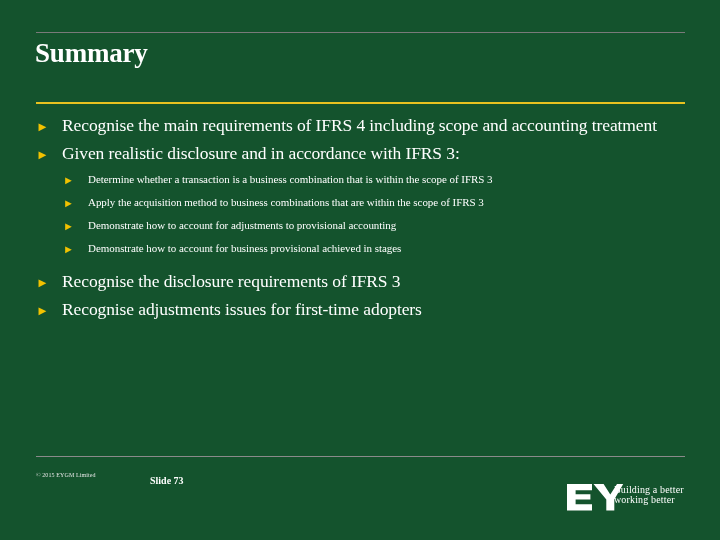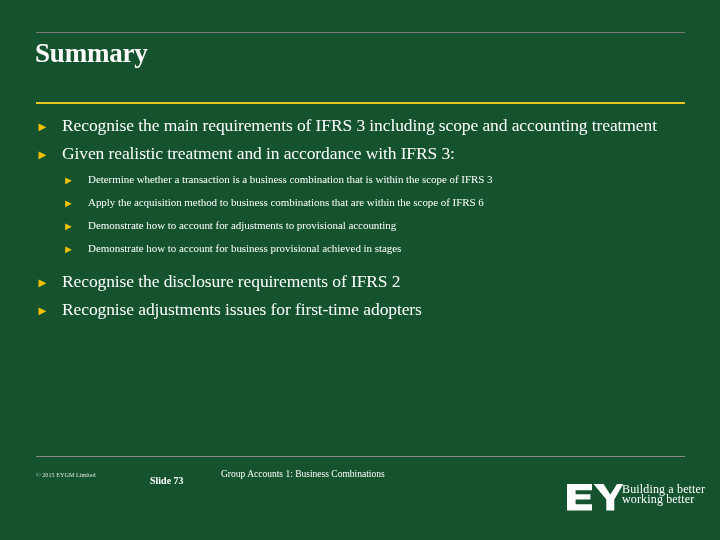--- a/index.html
+++ b/index.html
@@ -158,23 +158,23 @@
     width: 130px;
     height: 34px;
   }
   .ey-mark {
     position: absolute;
     left: 0;
     top: 0;
   }
   .ey-tagline {
     position: absolute;
-    left: 56px;
+    left: 48px;
     top: 4px;
-    font-size: 12px;
+    font-size: 10px;
     line-height: 9.5px;
     color: #ffffff;
     letter-spacing: 0.15px;
     font-weight: normal;
     white-space: nowrap;
   }
 </style>
 </head>
 <body>
 
@@ -183,72 +183,71 @@
   <div class="rule-top"></div>
 
   <div class="slide-title">Summary</div>
 
   <div class="rule-gold"></div>
 
   <div class="body">
 
     <div class="bullet lvl1">
       <span class="bullet-marker">►</span>
-      <span class="bullet-text">Recognise the main requirements of IFRS 3 including scope and accounting treatment</span>
-    </div>
-
-    <div class="bullet lvl1">
-      <span class="bullet-marker">►</span>
-      <span class="bullet-text">Given realistic treatment and in accordance with IFRS 3:</span>
+      <span class="bullet-text">Recognise the main requirements of IFRS 4 including scope and accounting treatment</span>
+    </div>
+
+    <div class="bullet lvl1">
+      <span class="bullet-marker">►</span>
+      <span class="bullet-text">Given realistic disclosure and in accordance with IFRS 3:</span>
     </div>
 
     <div class="lvl2wrap">
 
       <div class="bullet lvl2">
         <span class="bullet-marker">►</span>
         <span class="bullet-text">Determine whether a transaction is a business combination that is within the scope of IFRS 3</span>
       </div>
 
       <div class="bullet lvl2">
         <span class="bullet-marker">►</span>
-        <span class="bullet-text">Apply the acquisition method to business combinations that are within the scope of IFRS 6</span>
+        <span class="bullet-text">Apply the acquisition method to business combinations that are within the scope of IFRS 3</span>
       </div>
 
       <div class="bullet lvl2">
         <span class="bullet-marker">►</span>
         <span class="bullet-text">Demonstrate how to account for adjustments to provisional accounting</span>
       </div>
 
       <div class="bullet lvl2">
         <span class="bullet-marker">►</span>
         <span class="bullet-text">Demonstrate how to account for business provisional achieved in stages</span>
       </div>
 
     </div>
 
     <div class="gap-after-sub"></div>
 
     <div class="bullet lvl1">
       <span class="bullet-marker">►</span>
-      <span class="bullet-text">Recognise the disclosure requirements of IFRS 2</span>
+      <span class="bullet-text">Recognise the disclosure requirements of IFRS 3</span>
     </div>
 
     <div class="bullet lvl1">
       <span class="bullet-marker">►</span>
       <span class="bullet-text">Recognise adjustments issues for first-time adopters</span>
     </div>
 
   </div>
 
   <div class="rule-footer"></div>
 
   <div class="footer">
     <span class="footer-copyright">© 2015 EYGM Limited</span>
     <span class="footer-slide">Slide 73</span>
-    <span class="footer-deck">Group Accounts 1: Business Combinations</span>
   </div>
 
   <div class="ey-logo">
     <svg class="ey-mark" width="58" height="30" viewBox="0 0 58 30">
 
       <path d="M1 3 H26 V9.2 H9.6 V13.2 H24.4 V18.6 H9.6 V23.2 H26 V29.4 H1 Z" fill="#ffffff"></path>
 
       <path d="M27.5 3 H37.6 L44.3 13.6 L51 3 H57.2 L48.3 18.4 V29.4 H40.3 V18.4 Z" fill="#ffffff"></path>
     </svg>
     <div class="ey-tagline">

